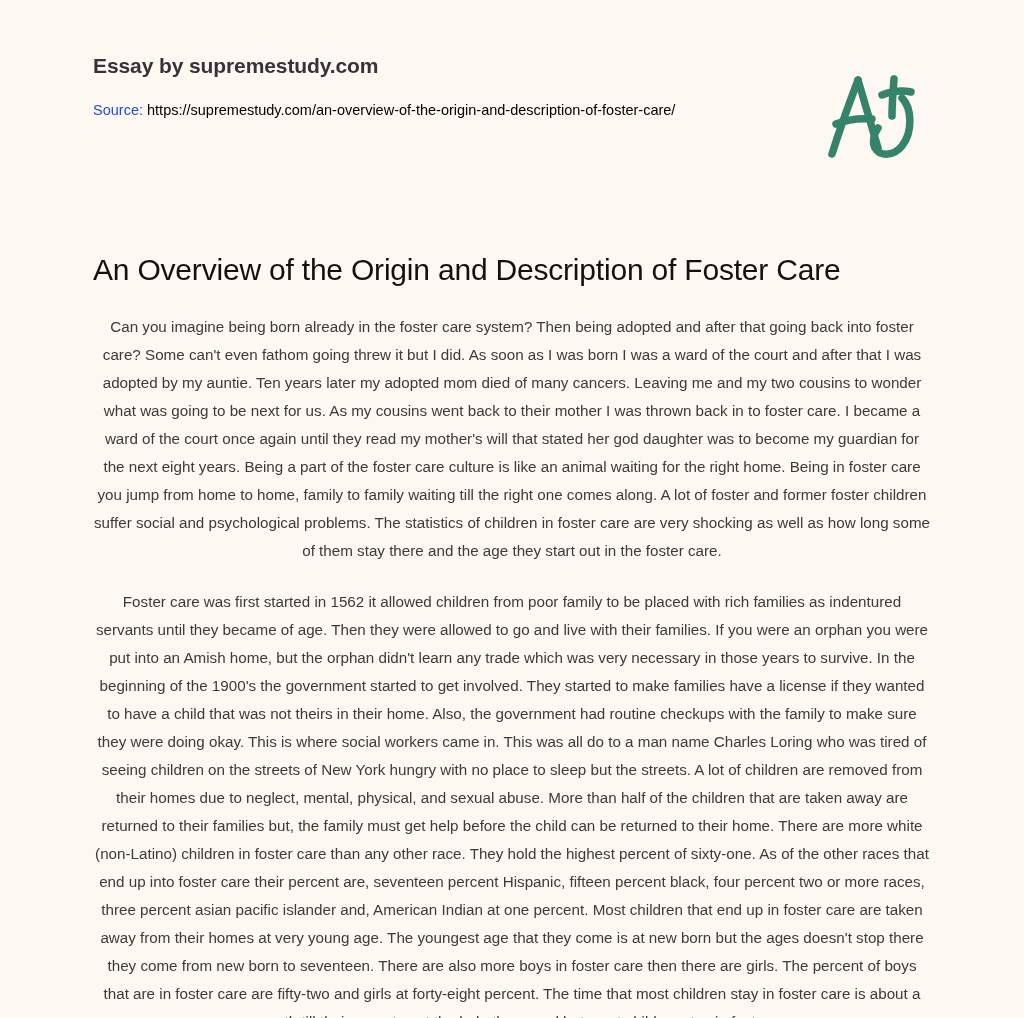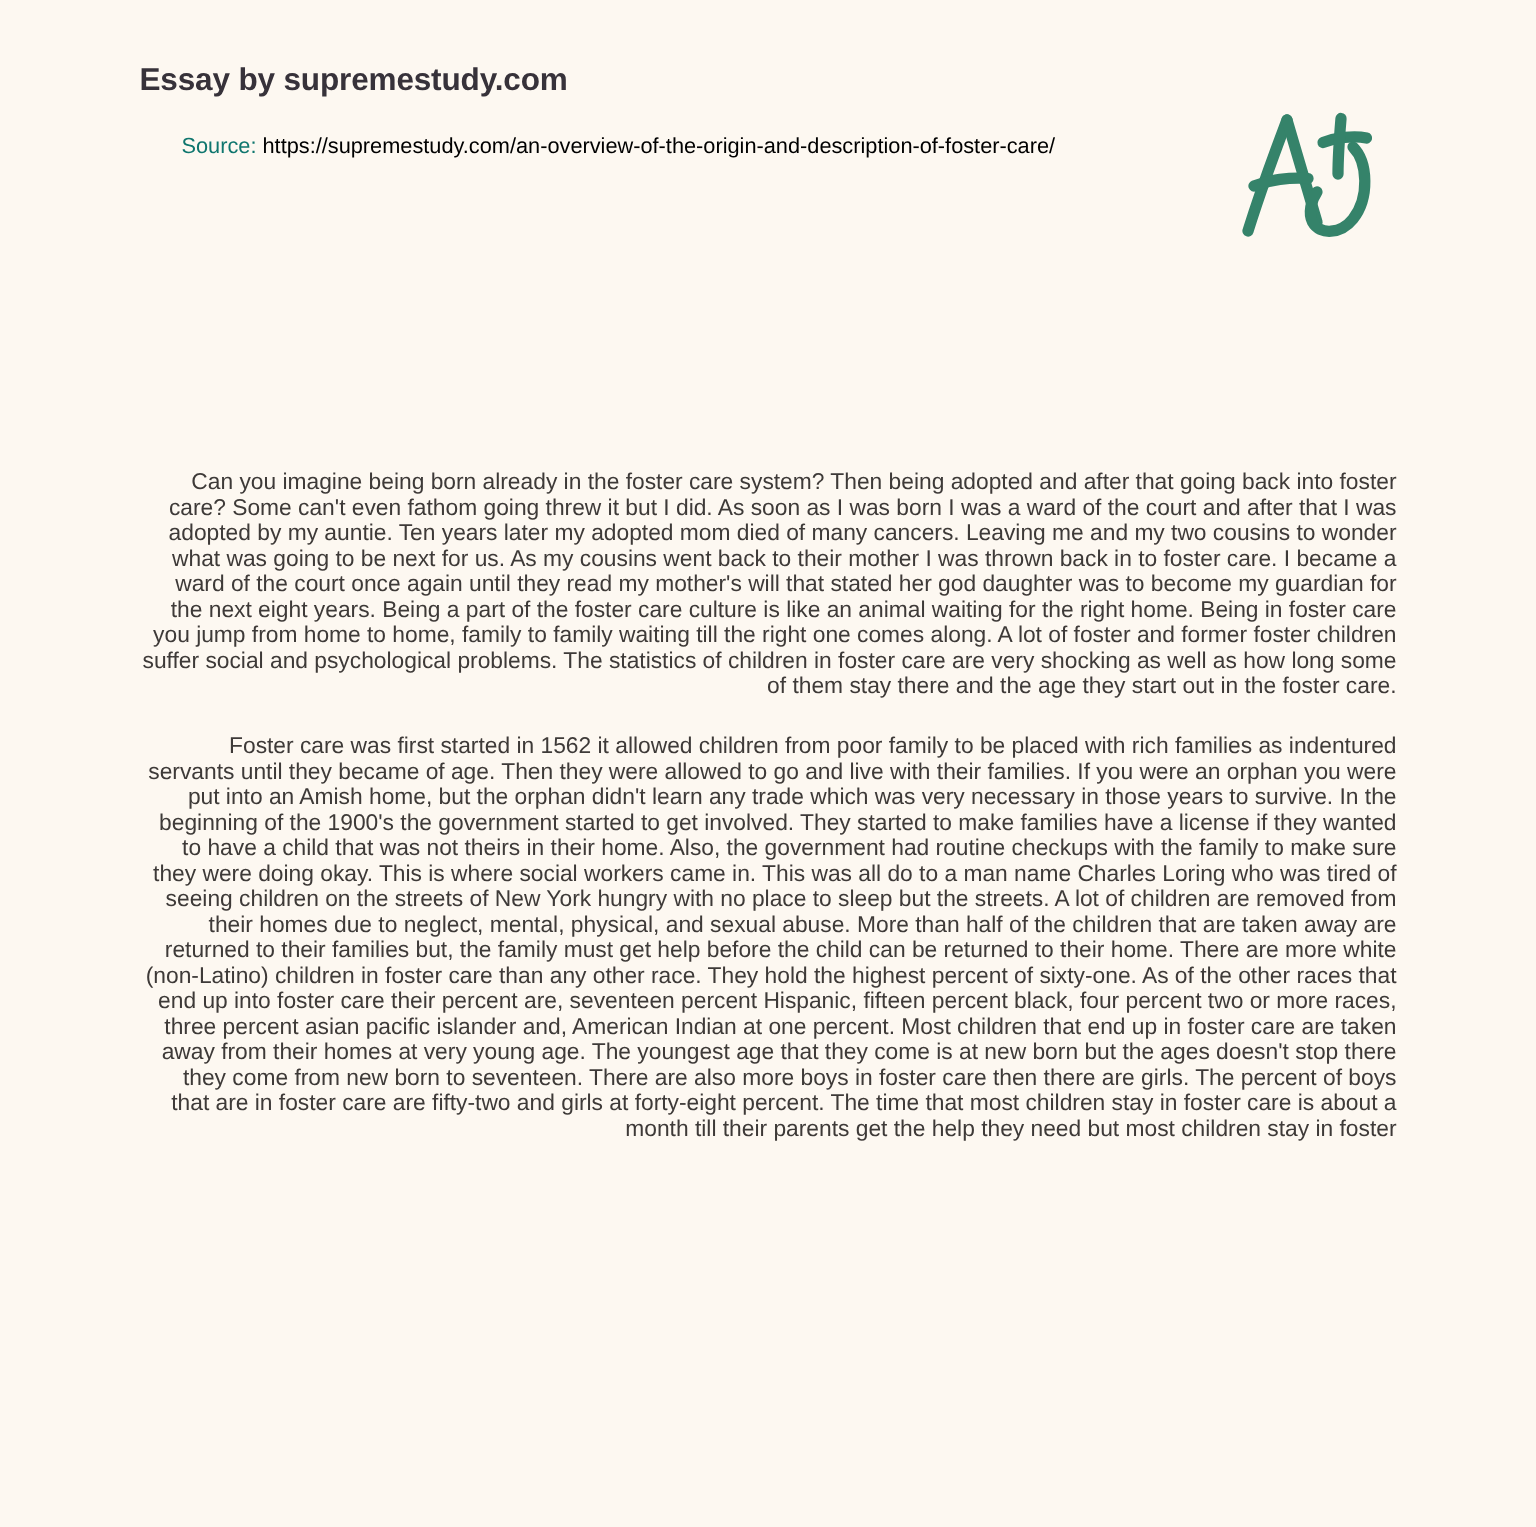--- a/index.html
+++ b/index.html
@@ -20,21 +20,21 @@
     position: relative;
     width: 1024px;
     height: 1018px;
     background: #fdf8f1;
     box-sizing: border-box;
   }
 
   .header {
     position: absolute;
     left: 93px;
-    top: 40px;
+    top: 52px;
     width: 840px;
   }
 
   .brand-line {
     font-size: 21px;
     font-weight: bold;
     color: #37323a;
     letter-spacing: -0.1px;
     line-height: 28px;
     margin: 0;
@@ -45,22 +45,21 @@
     margin: 0;
     margin-top: 19px;
     font-size: 14.5px;
     line-height: 23px;
     color: #8d8b89;
     max-width: 660px;
     word-break: break-word;
   }
 
   .source-label {
-    color: #0f766e;
-    margin-left: 28px;
+    color: #1d4ed8;
   }
 
   .source-url {
     color: #000000;
     text-decoration: none;
     word-break: break-all;
   }
 
   .logo {
     position: absolute;
@@ -93,23 +92,23 @@
   .body-copy {
     position: absolute;
     left: 93px;
     top: 313px;
     width: 838px;
   }
 
   .body-copy p {
     margin: 0 0 23px 0;
     font-size: 15.2px;
-    line-height: 17px;
+    line-height: 28px;
     color: #3e3a38;
-    text-align: right;
+    text-align: center;
   }
 
   .body-copy p:last-child {
     margin-bottom: 16px;
   }
 </style>
 </head>
 <body>
 
 <div class="page">
@@ -128,19 +127,20 @@
         <path d="M46 18 C40 34, 30 60, 20 92"></path>
         <path d="M46 18 C52 38, 60 66, 66 86"></path>
         <path d="M24 62 C34 58, 48 56, 60 57"></path>
         <path d="M70 33 C78 30, 90 28, 99 30"></path>
         <path d="M82 17 C81 29, 80 44, 80 54"></path>
         <path d="M90 36 C100 46, 101 70, 90 84 C82 94, 68 95, 63 86 C60 80, 62 72, 66 66"></path>
       </g>
     </svg>
   </div>
 
+  <h2 class="doc-title">An Overview of the Origin and Description of Foster Care</h2>
 
   <div class="body-copy">
     <p>Can you imagine being born already in the foster care system? Then being adopted and after that going back into foster care? Some can't even fathom going threw it but I did. As soon as I was born I was a ward of the court and after that I was adopted by my auntie. Ten years later my adopted mom died of many cancers. Leaving me and my two cousins to wonder what was going to be next for us. As my cousins went back to their mother I was thrown back in to foster care. I became a ward of the court once again until they read my mother's will that stated her god daughter was to become my guardian for the next eight years. Being a part of the foster care culture is like an animal waiting for the right home. Being in foster care you jump from home to home, family to family waiting till the right one comes along. A lot of foster and former foster children suffer social and psychological problems. The statistics of children in foster care are very shocking as well as how long some of them stay there and the age they start out in the foster care.</p>
     <p>Foster care was first started in 1562 it allowed children from poor family to be placed with rich families as indentured servants until they became of age. Then they were allowed to go and live with their families. If you were an orphan you were put into an Amish home, but the orphan didn't learn any trade which was very necessary in those years to survive. In the beginning of the 1900's the government started to get involved. They started to make families have a license if they wanted to have a child that was not theirs in their home. Also, the government had routine checkups with the family to make sure they were doing okay. This is where social workers came in. This was all do to a man name Charles Loring who was tired of seeing children on the streets of New York hungry with no place to sleep but the streets. A lot of children are removed from their homes due to neglect, mental, physical, and sexual abuse. More than half of the children that are taken away are returned to their families but, the family must get help before the child can be returned to their home. There are more white (non-Latino) children in foster care than any other race. They hold the highest percent of sixty-one. As of the other races that end up into foster care their percent are, seventeen percent Hispanic, fifteen percent black, four percent two or more races, three percent asian pacific islander and, American Indian at one percent. Most children that end up in foster care are taken away from their homes at very young age. The youngest age that they come is at new born but the ages doesn't stop there they come from new born to seventeen. There are also more boys in foster care then there are girls. The percent of boys that are in foster care are fifty-two and girls at forty-eight percent. The time that most children stay in foster care is about a month till their parents get the help they need but most children stay in foster</p>
   </div>
 
 </div>
 
 </body></html>

